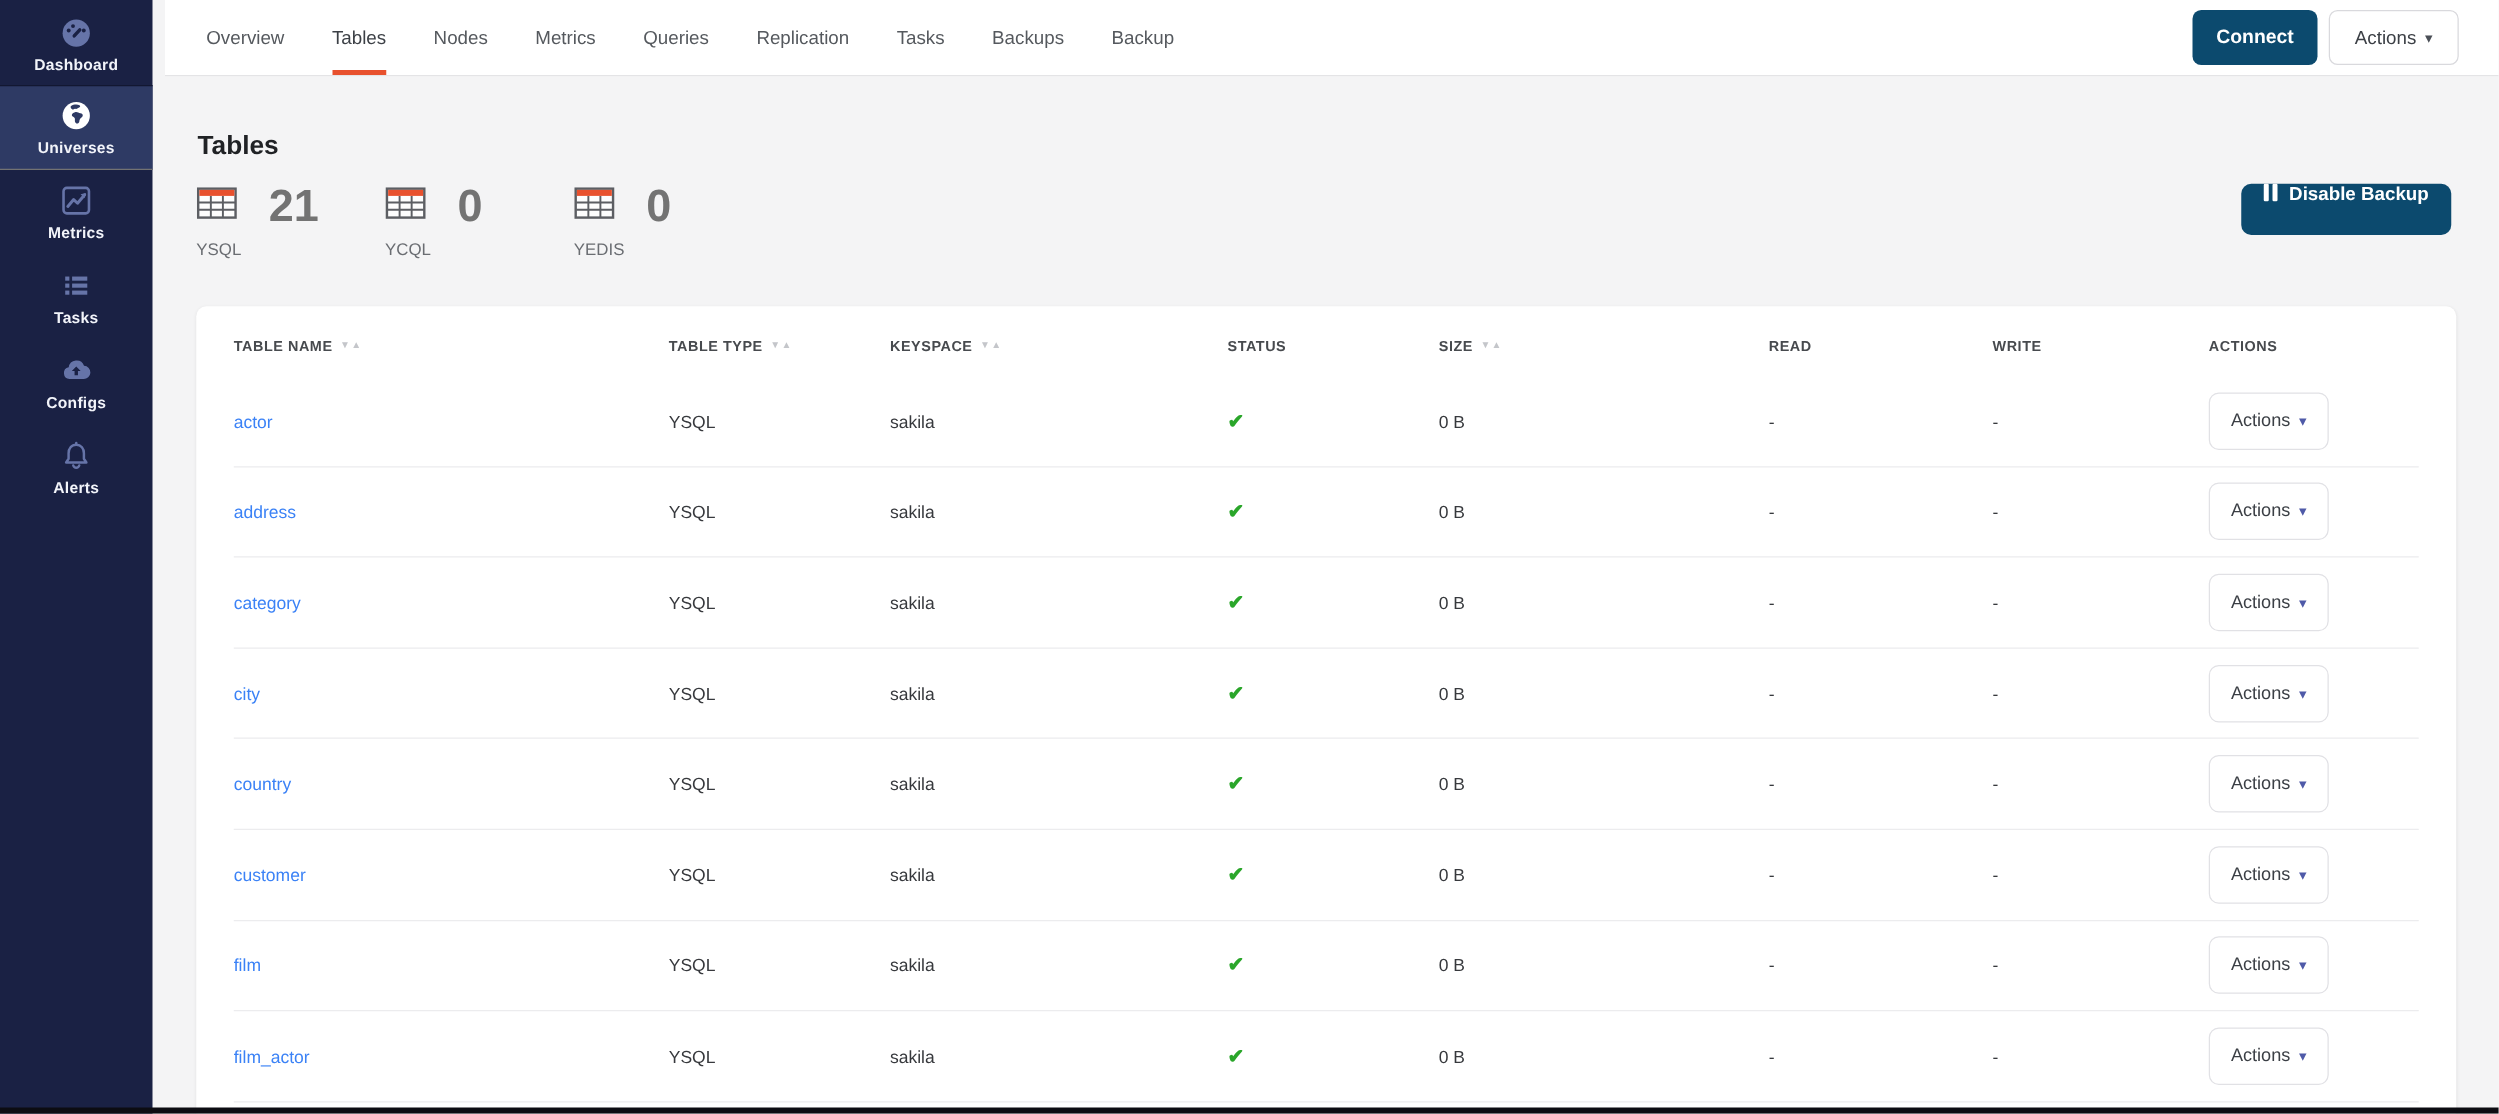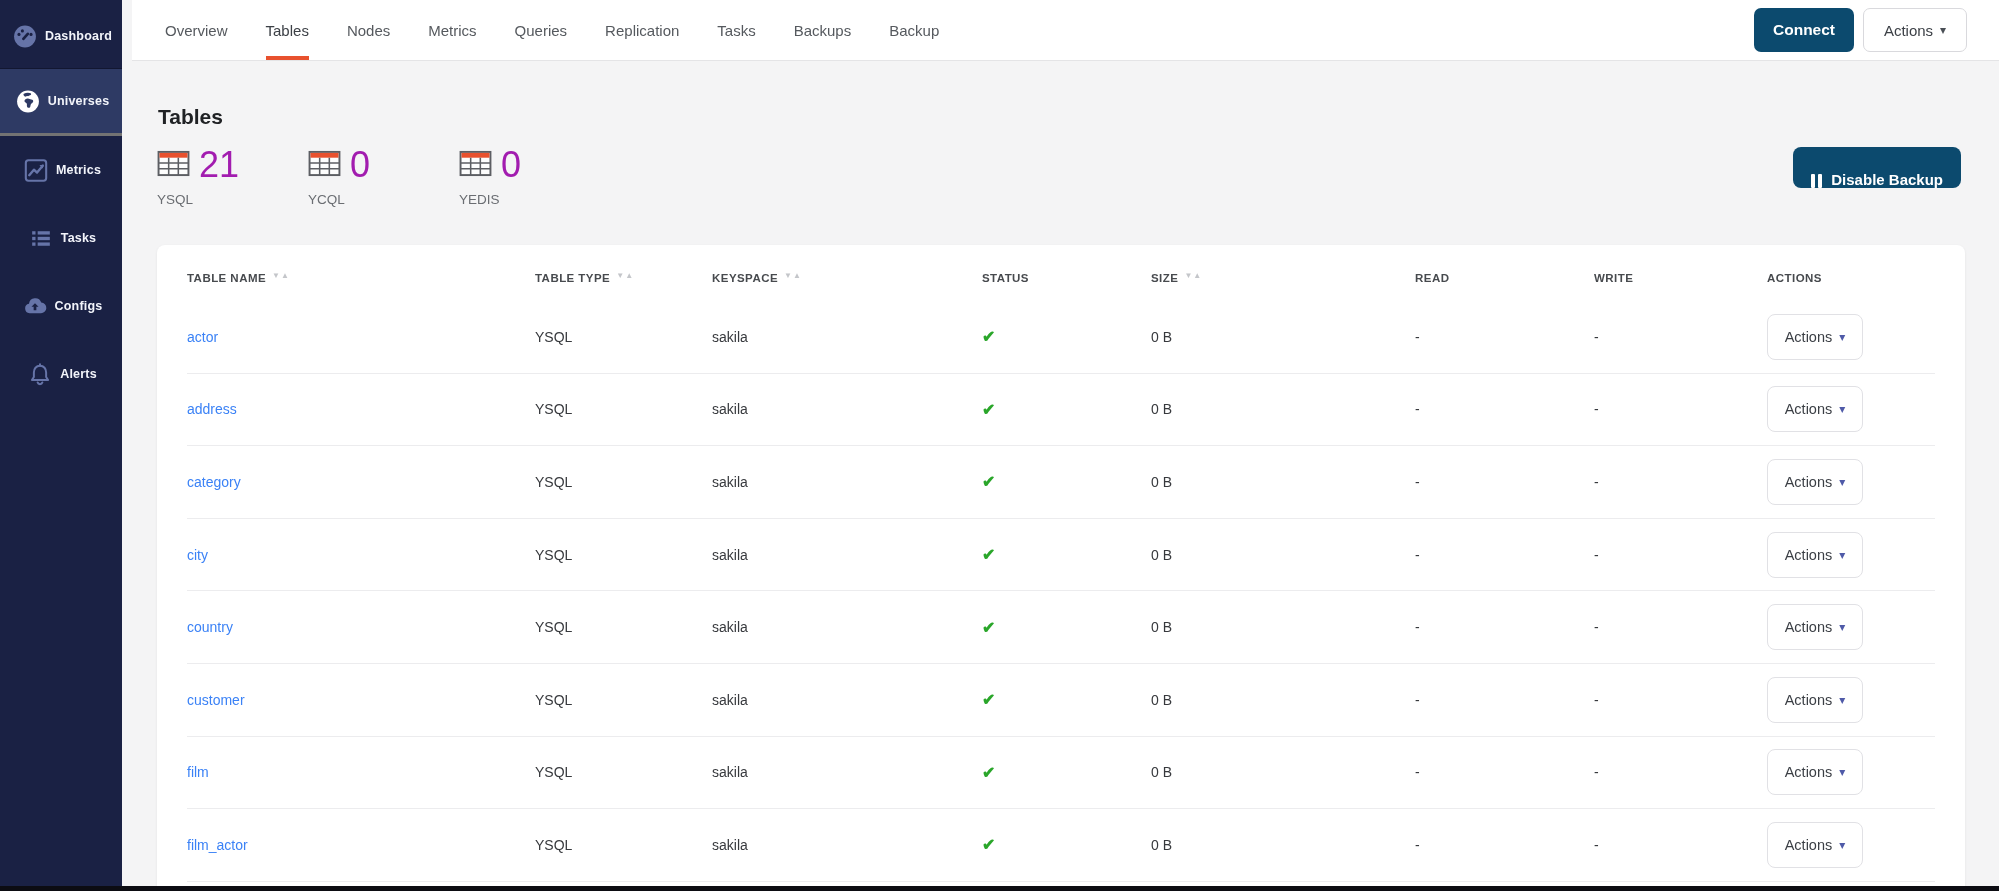--- a/index.html
+++ b/index.html
@@ -5,29 +5,29 @@
   * { margin:0; padding:0; box-sizing:border-box; }
   html,body { width:1999px; height:891px; overflow:hidden; }
   body { font-family:"Liberation Sans", sans-serif; background:#f4f4f5; position:relative; }
 
   
   .sidebar {
     position:absolute; left:0; top:0; width:122px; height:891px;
     background:#1a2144; z-index:5;
   }
   .side-item {
-    height:68px; display:flex; flex-direction:row; align-items:center;
+    height:68px; display:flex; flex-direction:column; align-items:center;
     justify-content:center; gap:5px; cursor:pointer;
     --hole:#1a2144; color:#6674a8;
   }
   .side-item:first-child { padding-top:4px; }
   .side-item .lbl { color:#f2f4fa; font-size:12.5px; font-weight:600; letter-spacing:.2px; }
   .side-item.active {
     background:#2e3a64; color:#ffffff; --hole:#2e3a64;
-    border-top:1px solid #121731; border-bottom:3px solid #737373;
+    border-top:1px solid #121731; border-bottom:1px solid #737373;
   }
   .side-item .icn { width:30px; height:27px; display:block; }
 
   
   .topbar {
     position:absolute; left:132px; top:0; right:0; height:61px;
     background:#ffffff; border-bottom:1px solid #e4e4e6;
     display:flex; align-items:stretch; z-index:4;
   }
   .tabs { display:flex; align-items:stretch; padding-left:14px; }
@@ -55,26 +55,26 @@
   .caret.navy { color:#4f5aa8; }
 
   
   .main { position:absolute; left:122px; top:61px; right:0; bottom:0; background:#f4f4f5; }
   .page-title {
     position:absolute; left:36px; top:44px; font-size:21px; font-weight:700; color:#202225;
   }
   .stats { position:absolute; left:35px; top:86px; display:flex; }
   .stat { width:151px; }
   .stat-row { display:flex; align-items:center; gap:9px; }
-  .stat-count { font-size:36px; line-height:1; color:#a21caf; font-weight:400; }
+  .stat-count { font-size:36px; line-height:1; color:#737373; font-weight:700;margin-left:16px; }
   .stat-label { margin-top:9px; font-size:13.5px; color:#6a6d72; }
 
   .disable-backup {
     position:absolute; right:38px; top:86px; height:41px; padding:0 18px;
-    font-size:15px; display:flex; align-items:flex-end; gap:9px; border-radius:8px;
+    font-size:15px; display:flex; align-items:flex-start; gap:9px; border-radius:8px;
   }
   .pause-icon { display:flex; gap:3px; }
   .pause-icon i { display:block; width:4px; height:14px; background:#fff; border-radius:1px; }
 
   
   .card {
     position:absolute; left:35px; top:184px; width:1808px; height:720px;
     background:#fff; border-radius:8px; box-shadow:0 1px 3px rgba(0,0,0,.07);
     padding:0 30px;
   }

